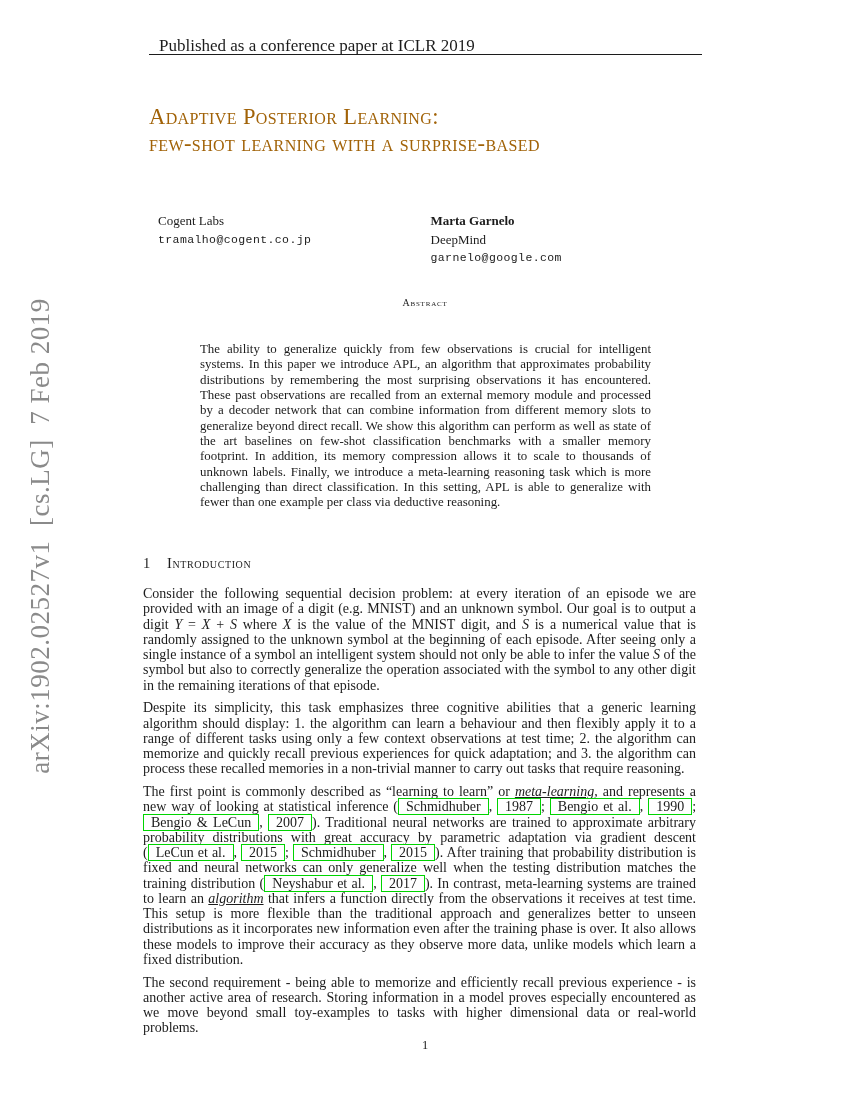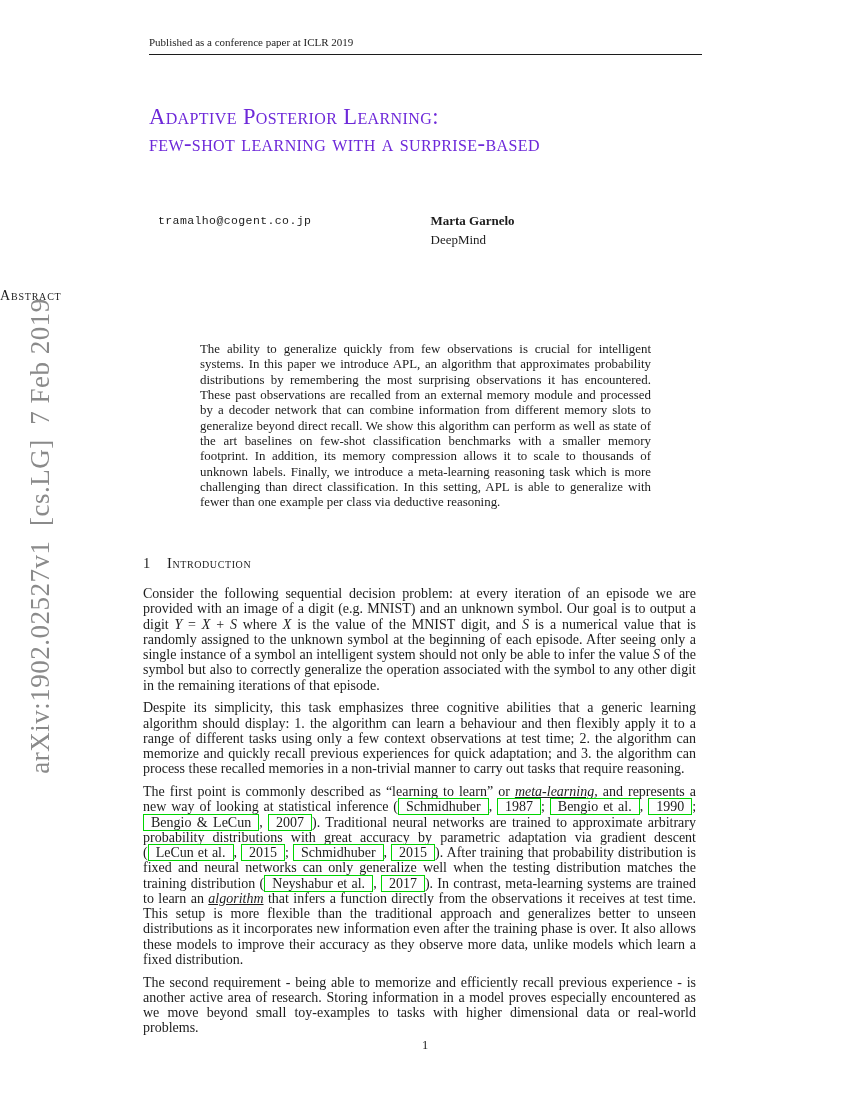--- a/index.html
+++ b/index.html
@@ -7,23 +7,23 @@
     position: relative;
     width: 850px;
     height: 1100px;
     background: #ffffff;
     font-family: "Liberation Serif", serif;
     color: #1c1c1c;
     overflow: hidden;
   }
   .running-header {
     position: absolute;
-    left: 149px;
+    left: 159px;
     top: 36px;
-    font-size: 11px;
+    font-size: 17px;
   }
   .header-rule {
     position: absolute;
     left: 149px;
     top: 54px;
     width: 553px;
     height: 1.2px;
     background: #1c1c1c;
   }
   .arxiv-sidebar {
@@ -40,45 +40,45 @@
   .title {
     position: absolute;
     left: 149px;
     top: 103px;
     margin: 0;
     font-weight: 400;
     font-variant: small-caps;
     font-size: 22.5px;
     line-height: 27px;
     letter-spacing: 0.4px;
-    color: #6d28d9;
+    color: #a16207;
   }
   .title span { display: block; }
   .authors {
     position: absolute;
     left: 158px;
     top: 212px;
     width: 545px;
     display: flex;
   }
   .author { width: 287px; font-size: 13px; line-height: 18.5px; }
   .a-name { font-weight: bold; }
   .a-email {
     font-family: "Liberation Mono", monospace;
     font-size: 11.5px;
     letter-spacing: 0.4px;
   }
   .abstract-heading {
     position: absolute;
     left: 0;
-    top: 288px;
+    top: 297px;
     width: 850px;
-    text-align: left;
+    text-align: center;
     font-variant: small-caps;
-    font-size: 14px;
+    font-size: 10px;
     letter-spacing: 0.8px;
   }
   .abstract-body {
     position: absolute;
     left: 200px;
     top: 342px;
     width: 451px;
     font-size: 12.9px;
     line-height: 15.35px;
     text-align: justify;
@@ -127,25 +127,27 @@
 
   <div class="arxiv-sidebar">arXiv:1902.02527v1  [cs.LG]  7 Feb 2019</div>
 
   <h1 class="title">
     <span>Adaptive Posterior Learning:</span>
     <span>few-shot learning with a surprise-based</span>
   </h1>
 
   <div class="authors">
     <div class="author">
+      <div class="a-aff">Cogent Labs</div>
       <div class="a-email">tramalho@cogent.co.jp</div>
     </div>
     <div class="author">
       <div class="a-name">Marta Garnelo</div>
       <div class="a-aff">DeepMind</div>
+      <div class="a-email">garnelo@google.com</div>
     </div>
   </div>
 
   <div class="abstract-heading">Abstract</div>
   <div class="abstract-body">The ability to generalize quickly from few observations is crucial for intelligent systems. In this paper we introduce APL, an algorithm that approximates probability distributions by remembering the most surprising observations it has encountered. These past observations are recalled from an external memory module and processed by a decoder network that can combine information from different memory slots to generalize beyond direct recall. We show this algorithm can perform as well as state of the art baselines on few-shot classification benchmarks with a smaller memory footprint. In addition, its memory compression allows it to scale to thousands of unknown labels. Finally, we introduce a meta-learning reasoning task which is more challenging than direct classification. In this setting, APL is able to generalize with fewer than one example per class via deductive reasoning.</div>
 
   <div class="main-column">
     <div class="section-heading">
       <span class="sec-num">1</span><span class="sec-title">Introduction</span>
     </div>

